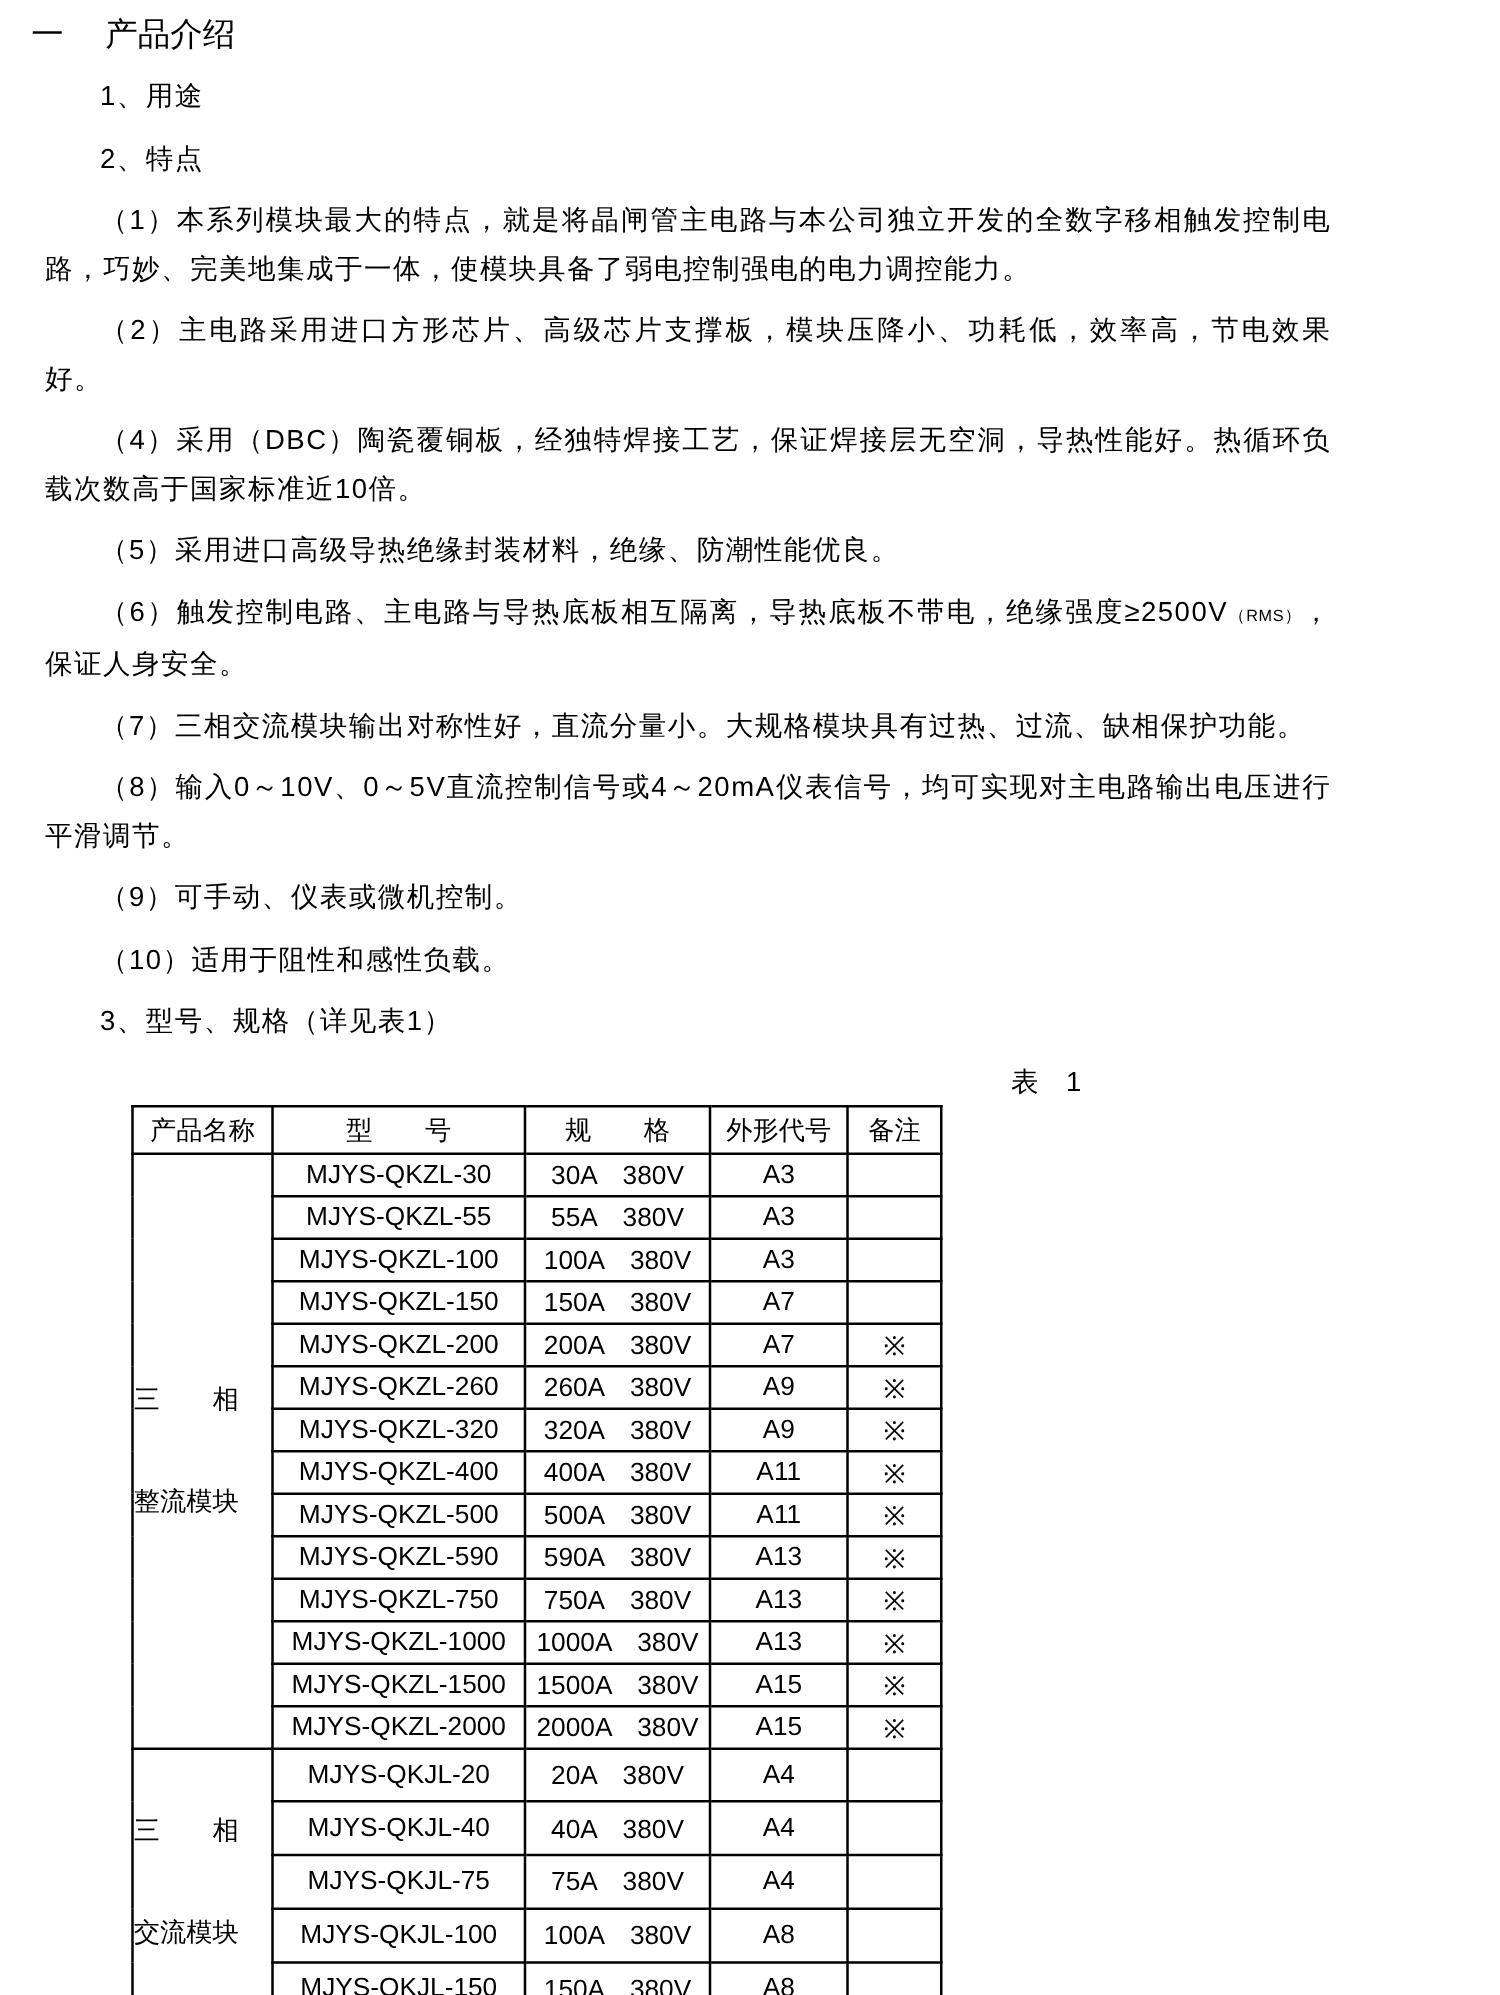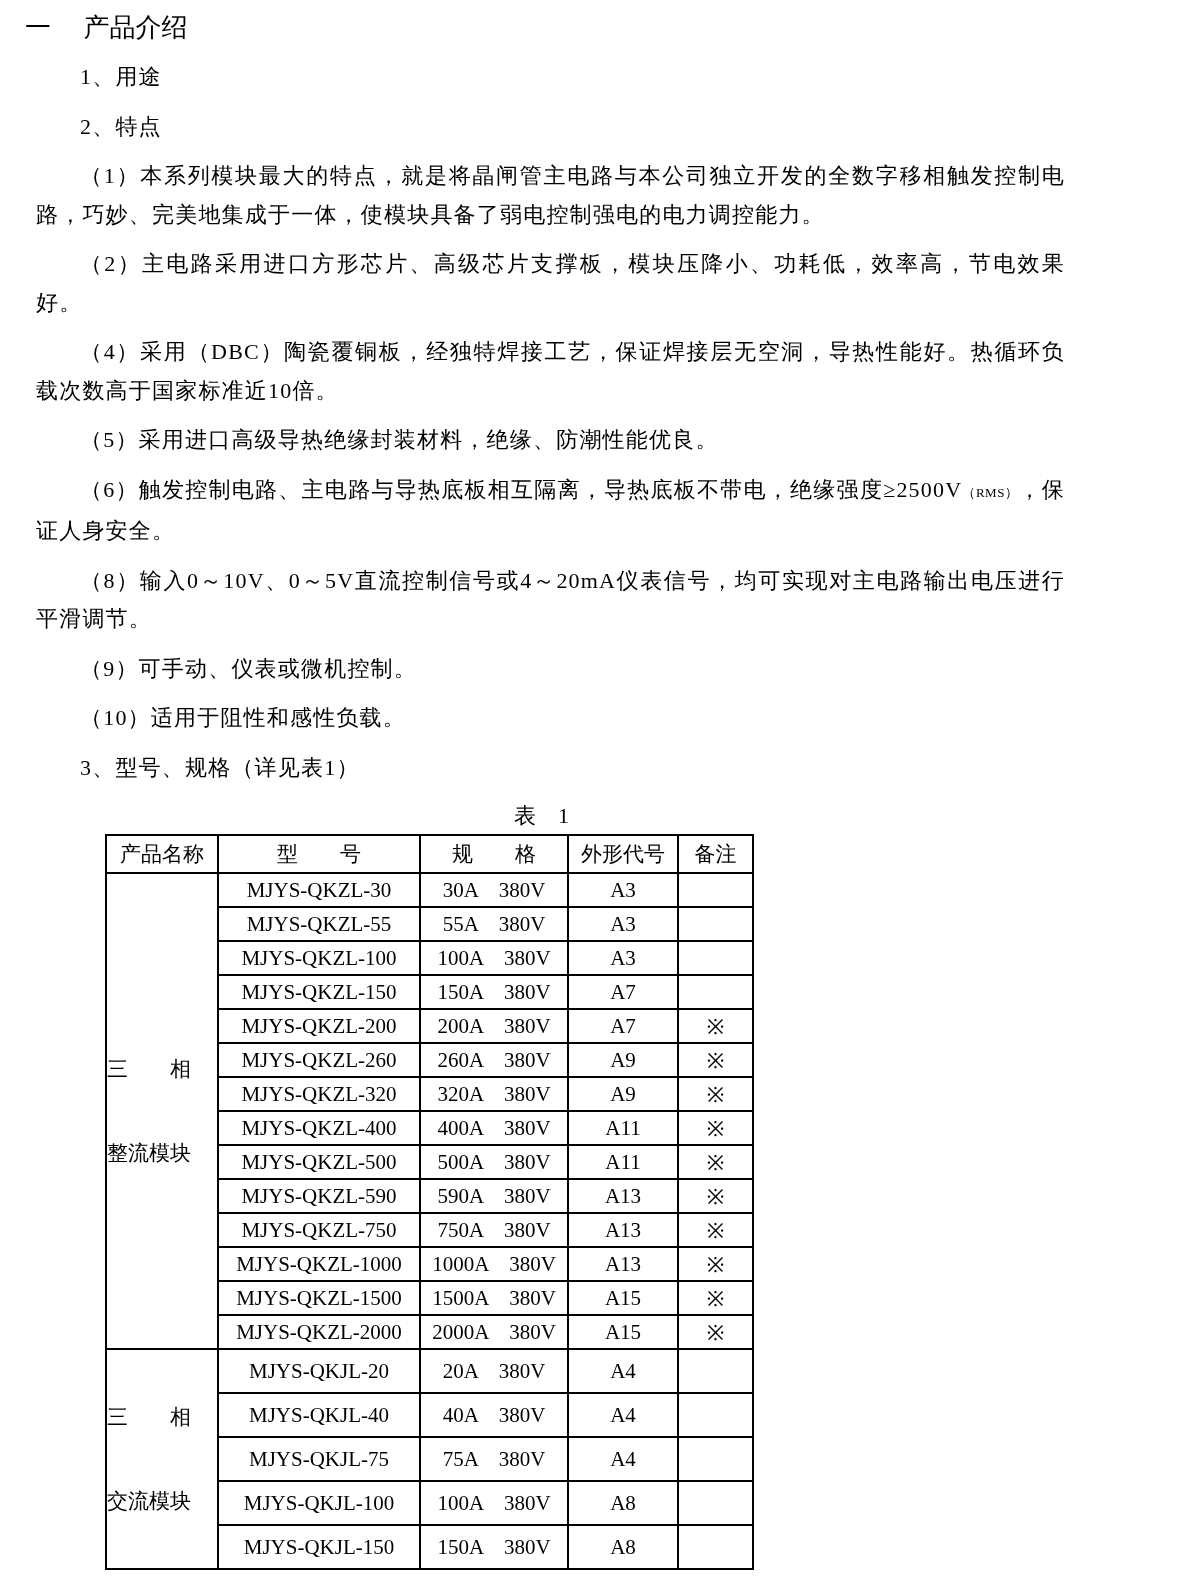--- a/index.html
+++ b/index.html
@@ -2,21 +2,21 @@
 <html lang="zh"><head>
 <meta charset="utf-8">
 <style>
   html,body{margin:0;padding:0;background:#e8e8e8;}
   .page{
     position:relative;
     width:1200px;height:1596px;
     margin:0 auto;
     background:#ffffff;
     color:#000;
-    font-family:Liberation Serif, serif;
+    font-family:Liberation Sans, sans-serif;
     overflow:hidden;
     box-sizing:border-box;
     padding:8px 124px 0 25px;
   }
   .doc-heading{
     font-size:26px;
     line-height:39px;
     white-space:pre;
   }
   p.sub, p.body{
@@ -24,21 +24,21 @@
     font-size:22px;
     line-height:38.5px;
     letter-spacing:1.2px;
     text-indent:2em;
   }
   p.body{ text-align:justify; }
   .small-sub{ font-size:13px; letter-spacing:0.5px; }
   .table-caption{
     width:647px;
     margin-left:193px;
-    text-align:center;
+    text-align:right;
     font-size:22px;
     line-height:36px;
     white-space:pre;
   }
   table.spec{
     border-collapse:collapse;
     table-layout:fixed;
     width:647px;
     margin-left:80px;
   }
@@ -73,20 +73,21 @@
 
   <div class="doc-heading">一　 产品介绍</div>
 
   <p class="sub">1、用途</p>
   <p class="sub">2、特点</p>
   <p class="body">（1）本系列模块最大的特点，就是将晶闸管主电路与本公司独立开发的全数字移相触发控制电路，巧妙、完美地集成于一体，使模块具备了弱电控制强电的电力调控能力。</p>
   <p class="body">（2）主电路采用进口方形芯片、高级芯片支撑板，模块压降小、功耗低，效率高，节电效果好。</p>
   <p class="body">（4）采用（DBC）陶瓷覆铜板，经独特焊接工艺，保证焊接层无空洞，导热性能好。热循环负载次数高于国家标准近10倍。</p>
   <p class="body">（5）采用进口高级导热绝缘封装材料，绝缘、防潮性能优良。</p>
   <p class="body"><span>（6）触发控制电路、主电路与导热底板相互隔离，导热底板不带电，绝缘强度≥2500V</span><span class="small-sub">（RMS）</span><span>，保证人身安全。</span></p>
+  <p class="body">（7）三相交流模块输出对称性好，直流分量小。大规格模块具有过热、过流、缺相保护功能。</p>
   <p class="body">（8）输入0～10V、0～5V直流控制信号或4～20mA仪表信号，均可实现对主电路输出电压进行平滑调节。</p>
   <p class="body">（9）可手动、仪表或微机控制。</p>
   <p class="body">（10）适用于阻性和感性负载。</p>
   <p class="sub">3、型号、规格（详见表1）</p>
 
   <div class="table-caption">表　1</div>
 
   <table class="spec">
     <colgroup>
       <col style="width:112px">

